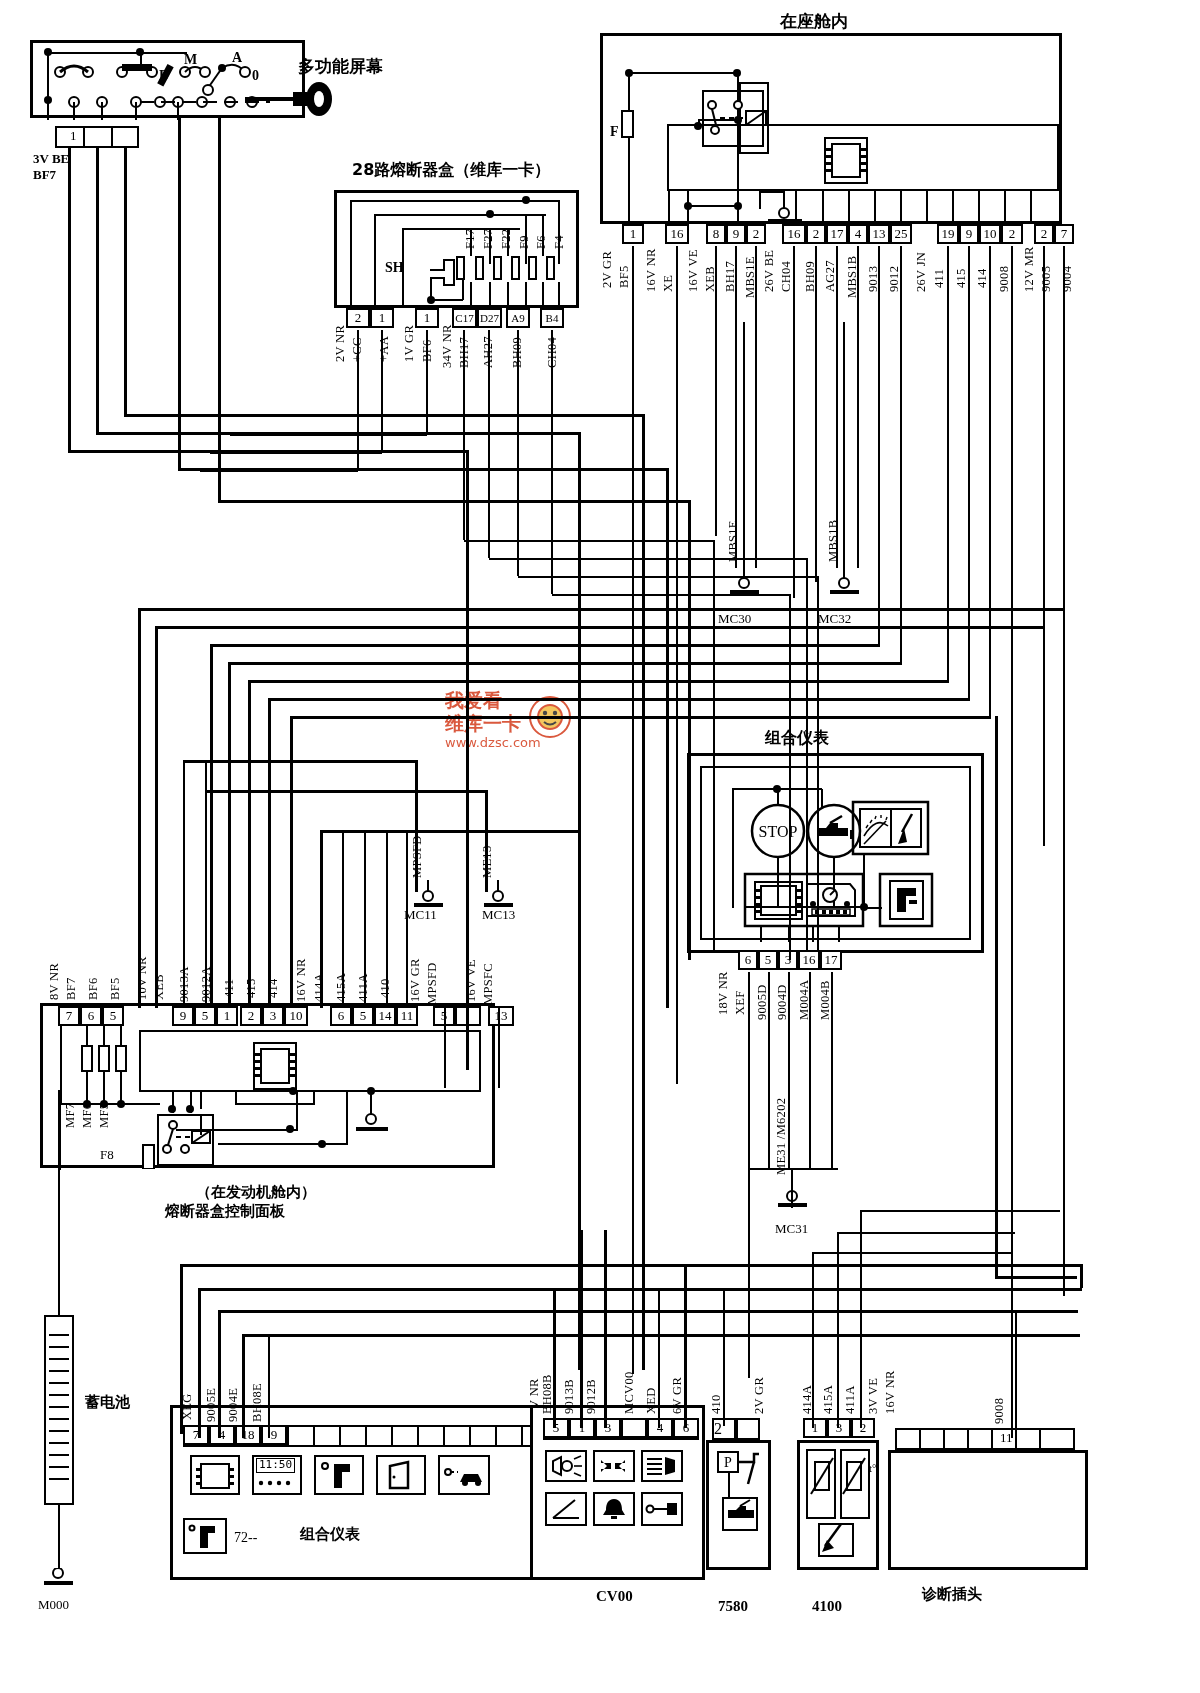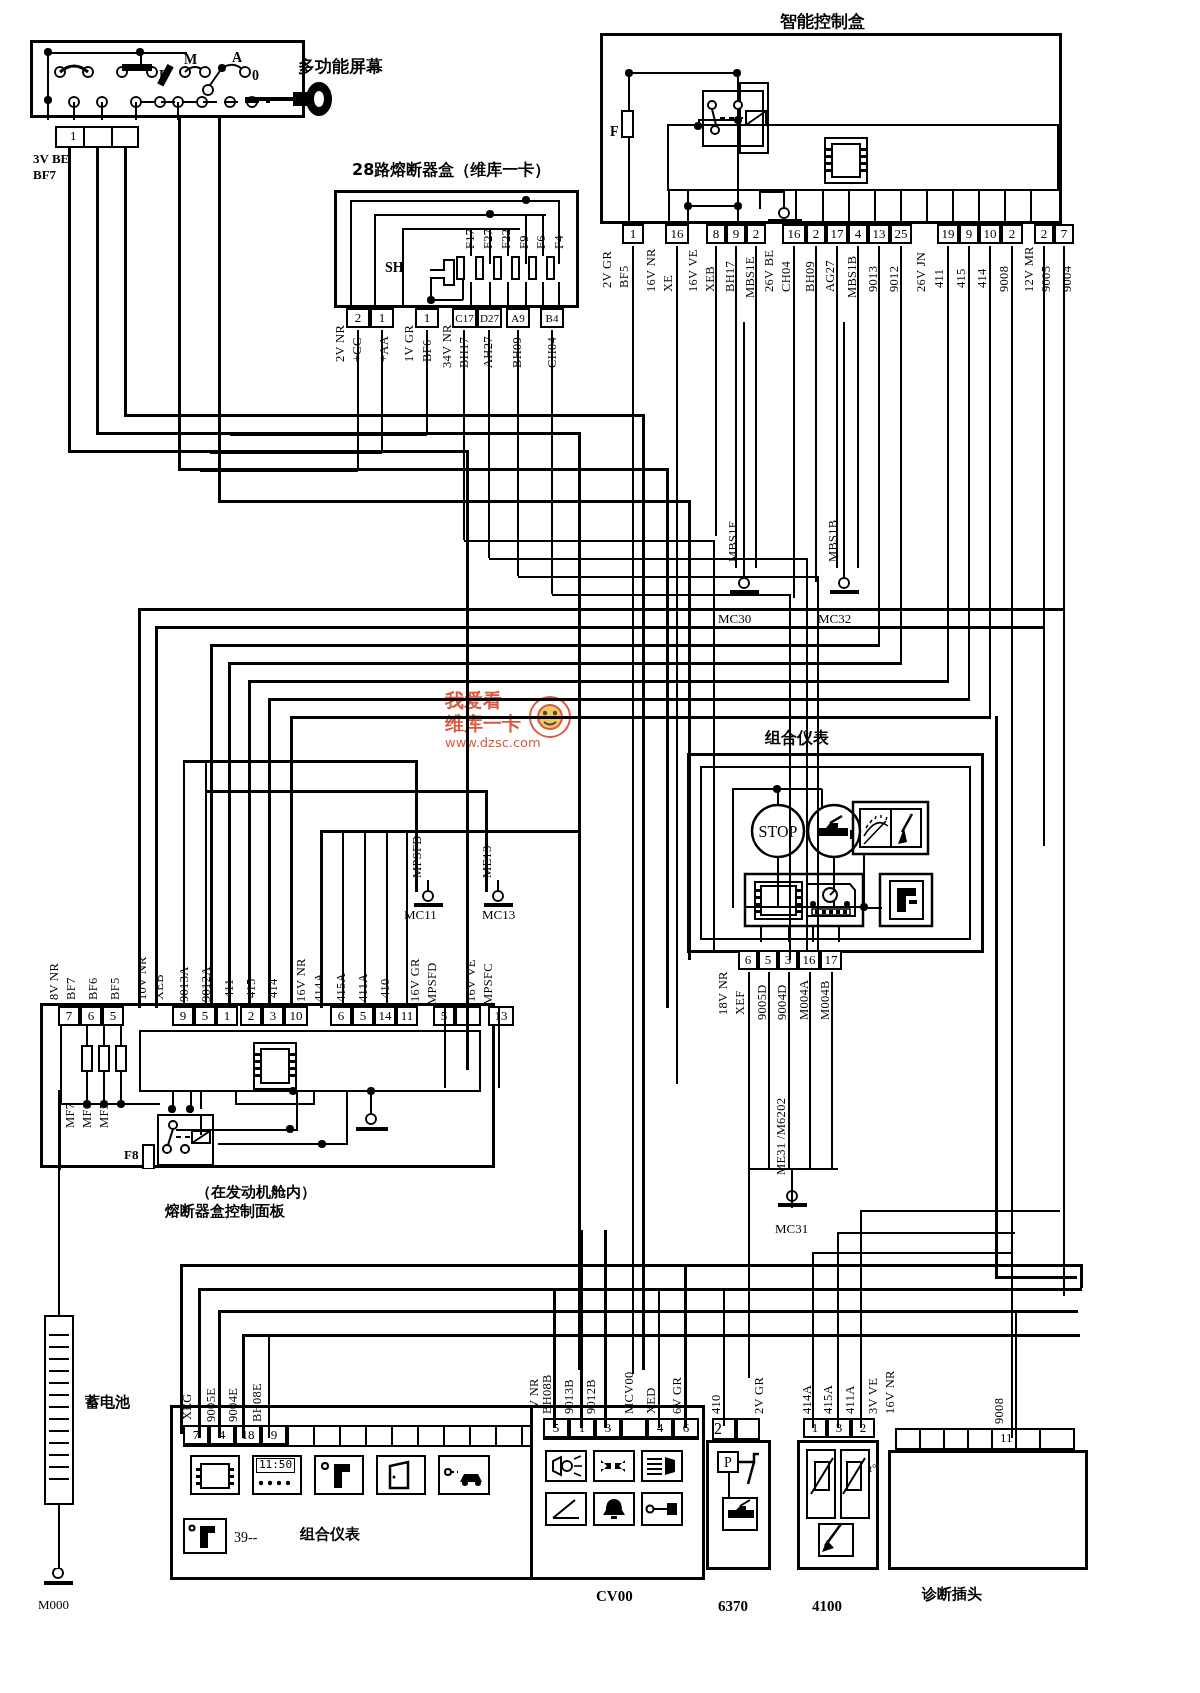--- a/index.html
+++ b/index.html
@@ -154,21 +154,21 @@
   <div class="vt" style="left:350px;top:362px;">+CC</div>
   <div class="vt" style="left:377px;top:362px;">+AA</div>
   <div class="vt" style="left:402px;top:362px;">1V GR</div>
   <div class="vt" style="left:420px;top:362px;">BF6</div>
   <div class="vt" style="left:440px;top:368px;">34V NR</div>
   <div class="vt" style="left:457px;top:368px;">BH17</div>
   <div class="vt" style="left:481px;top:368px;">AH27</div>
   <div class="vt" style="left:510px;top:368px;">BH09</div>
   <div class="vt" style="left:545px;top:368px;">CH04</div>
 
-  <div class="cn" style="left:780px;top:10px;font-size:17px;">智能控制盒</div>
+  <div class="cn" style="left:780px;top:10px;font-size:17px;">在座舱内</div>
   <div class="box" style="left:600px;top:33px;width:462px;height:191px;"></div>
   <svg style="position:absolute;left:600px;top:33px;" width="462" height="192">
     <rect x="28" y="39" width="110" height="2" fill="#000"></rect>
     <circle cx="29" cy="40" r="4" fill="#000"></circle>
     <circle cx="137" cy="40" r="4" fill="#000"></circle>
     <rect x="28" y="40" width="2" height="150" fill="#000"></rect>
     <rect x="137" y="40" width="2" height="150" fill="#000"></rect>
 
     <rect x="103" y="58" width="60" height="55" fill="none" stroke="#000" stroke-width="2"></rect>
     <rect x="140" y="50" width="28" height="70" fill="none" stroke="#000" stroke-width="2"></rect>
@@ -502,21 +502,21 @@
   <div class="vt" style="left:356px;top:1002px;">411A</div>
   <div class="vt" style="left:378px;top:998px;">410</div>
   <div class="vt" style="left:408px;top:1002px;">16V GR</div>
   <div class="vt" style="left:425px;top:1005px;">MPSFD</div>
   <div class="vt" style="left:464px;top:1002px;">16V VE</div>
   <div class="vt" style="left:481px;top:1005px;">MPSFC</div>
 
   <div class="vt" style="left:63px;top:1128px;">MF7</div>
   <div class="vt" style="left:80px;top:1128px;">MF6</div>
   <div class="vt" style="left:97px;top:1128px;">MF5</div>
-  <div class="lbl" style="left:124px;top:1148px;font-weight:bold;">F8</div>
+  <div class="lbl" style="left:100px;top:1148px;font-weight:normal;">F8</div>
 
   <div class="cn" style="left:196px;top:1183px;font-size:15px;">（在发动机舱内）</div>
   <div class="cn" style="left:165px;top:1202px;font-size:15px;">熔断器盒控制面板</div>
 
   <svg style="position:absolute;left:778px;top:1178px;" width="30" height="44">
     <rect x="13" y="0" width="2" height="14" fill="#000"></rect>
     <circle cx="14" cy="18" r="5" fill="#fff" stroke="#000" stroke-width="2"></circle>
     <rect x="0" y="25" width="29" height="4" fill="#000"></rect>
   </svg>
   <div class="vt" style="left:774px;top:1175px;">ME31 /M6202</div>
@@ -614,21 +614,21 @@
     <path d="M16 20 L20 12 L34 12 L38 20 Z" fill="#000"></path>
     <circle cx="21" cy="21" r="3" fill="#000"></circle>
     <circle cx="34" cy="21" r="3" fill="#000"></circle>
   </svg>
 
   <div class="box2" style="left:183px;top:1518px;width:44px;height:36px;"></div>
   <svg style="position:absolute;left:188px;top:1523px;" width="36" height="28">
     <circle cx="4" cy="5" r="2.5" fill="none" stroke="#000" stroke-width="2"></circle>
     <path d="M12 3 L27 3 L27 10 L20 10 L20 25 L12 25 Z" fill="#000"></path>
   </svg>
-  <div class="lbl" style="left:234px;top:1530px;font-size:14px;">39--</div>
+  <div class="lbl" style="left:234px;top:1530px;font-size:14px;">72--</div>
   <div class="cn" style="left:300px;top:1525px;font-size:15px;">组合仪表</div>
 
   <div class="box" style="left:530px;top:1405px;width:175px;height:175px;"></div>
   <div class="box2" style="left:543px;top:1418px;width:156px;height:22px;"></div>
   <div class="pin" style="left:543px;top:1418px;width:26px;">5</div>
   <div class="pin" style="left:569px;top:1418px;width:26px;">1</div>
   <div class="pin" style="left:595px;top:1418px;width:26px;">3</div>
   <div class="pin" style="left:621px;top:1418px;width:26px;"></div>
   <div class="pin" style="left:647px;top:1418px;width:26px;">4</div>
   <div class="pin" style="left:673px;top:1418px;width:26px;">6</div>
@@ -690,21 +690,21 @@
   <svg style="position:absolute;left:706px;top:1440px;" width="65" height="130">
     <rect x="12" y="12" width="20" height="20" fill="none" stroke="#000" stroke-width="2"></rect>
     <text x="22" y="27" font-family="Liberation Serif, serif" font-size="14" text-anchor="middle" fill="#000">P</text>
     <path d="M32 22 L48 22 L48 14 L53 14" stroke="#000" stroke-width="2.5" fill="none"></path>
     <path d="M48 22 L42 44" stroke="#000" stroke-width="2.5"></path>
     <rect x="17" y="58" width="34" height="32" fill="none" stroke="#000" stroke-width="2"></rect>
     <path d="M22 78 L22 70 L30 70 L34 66 L40 66 L40 70 L48 70 L48 78 Z" fill="#000"></path>
     <path d="M34 66 L44 60" stroke="#000" stroke-width="2"></path>
     <rect x="22" y="32" width="2" height="26" fill="#000"></rect>
   </svg>
-  <div class="lbl" style="left:718px;top:1598px;font-size:15px;font-weight:bold;">6370</div>
+  <div class="lbl" style="left:718px;top:1598px;font-size:15px;font-weight:bold;">7580</div>
 
   <div class="pin" style="left:803px;top:1418px;width:24px;">1</div>
   <div class="pin" style="left:827px;top:1418px;width:24px;">3</div>
   <div class="pin" style="left:851px;top:1418px;width:24px;">2</div>
   <div class="vt" style="left:800px;top:1414px;">414A</div>
   <div class="vt" style="left:821px;top:1414px;">415A</div>
   <div class="vt" style="left:843px;top:1414px;">411A</div>
   <div class="vt" style="left:866px;top:1414px;">3V VE</div>
   <div class="vt" style="left:883px;top:1414px;">16V NR</div>
   <div class="box" style="left:797px;top:1440px;width:82px;height:130px;"></div>

